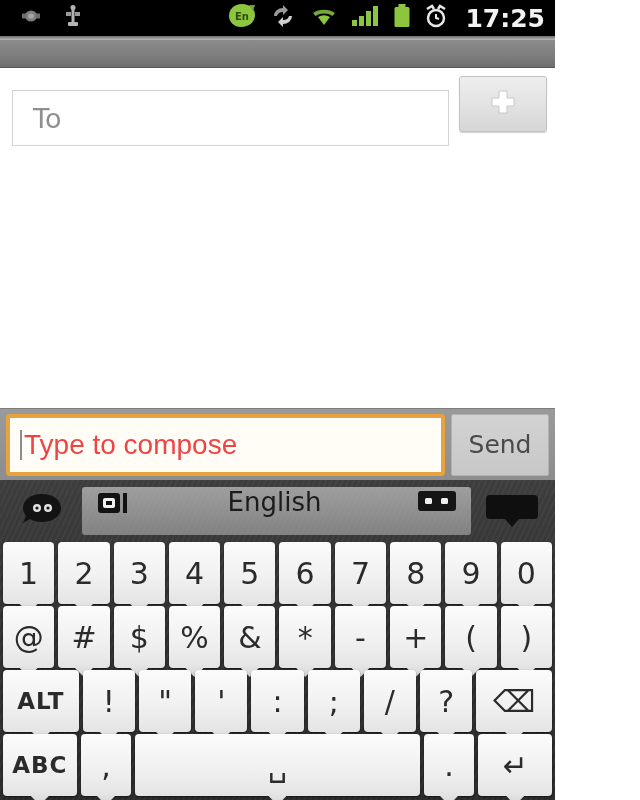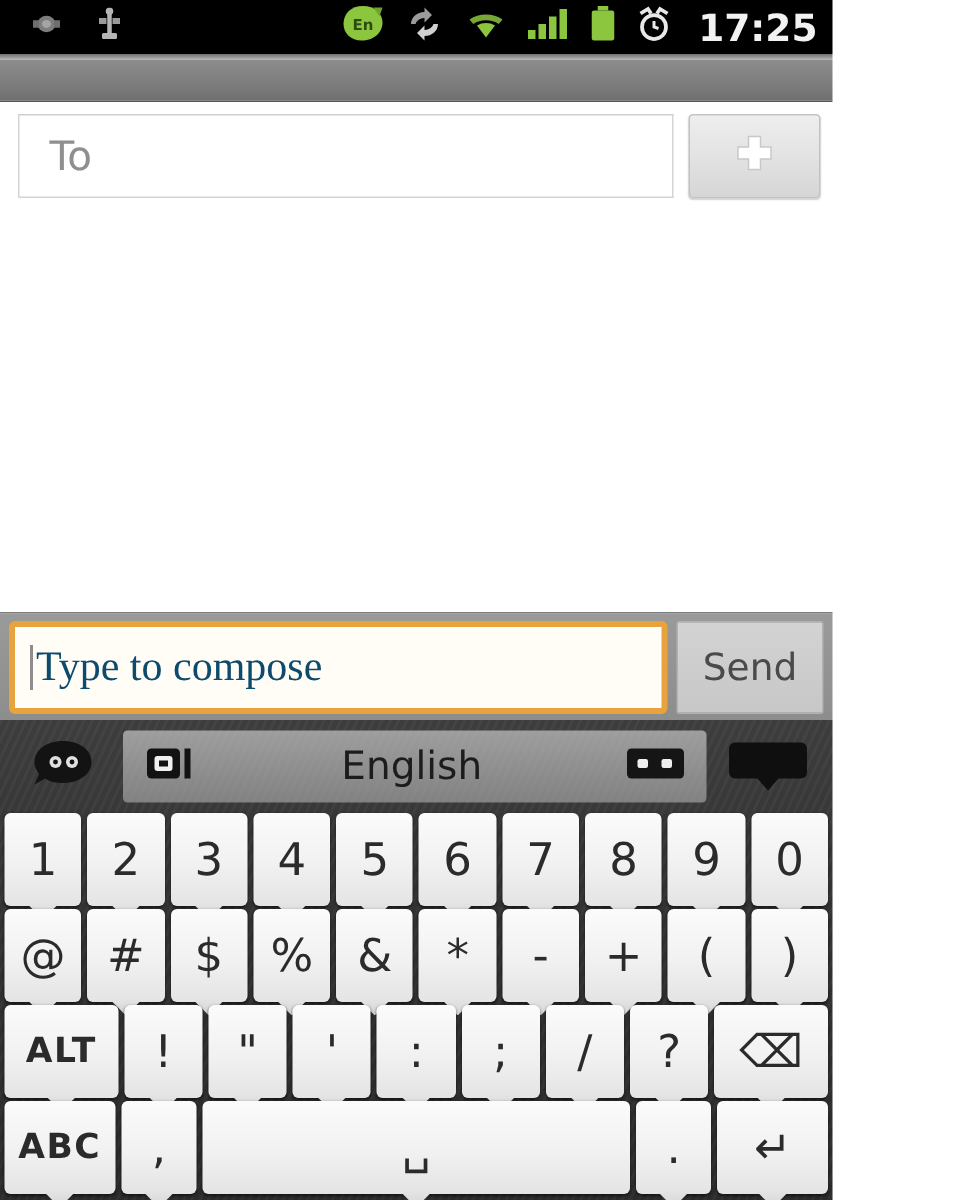--- a/index.html
+++ b/index.html
@@ -55,20 +55,21 @@
     display: flex; align-items: stretch; gap: 10px;
   }
   #to-field {
     flex: 1 1 auto;
     height: 56px;
     background: #ffffff;
     border: 1px solid #d4d4d4;
     border-top-color: #cfcfcf;
     display: flex; align-items: center;
     padding-left: 20px;
+    margin-top: 14px;
   }
   #to-placeholder {
     color: #8f8f8f;
     font-size: 27px;
     font-family: "DejaVu Sans", sans-serif;
   }
   #add-contact-button {
     width: 88px; height: 56px;
     background: linear-gradient(to bottom, #eeeeee 0%, #e3e3e3 50%, #d6d6d6 100%);
     border: 1px solid #c2c2c2;
@@ -103,23 +104,23 @@
     padding-left: 10px;
     box-shadow: inset 0 0 0 1px #ffffff;
   }
   #compose-caret {
     width: 2px; height: 30px;
     background: #8d8d8d;
     margin-right: 2px;
     flex: none;
   }
   #compose-placeholder {
-    color: #0c4a6e;
+    color: #ef4444;
     font-size: 28px;
-    font-family: Liberation Serif, serif;
+    font-family: Liberation Sans, sans-serif;
     text-align: center;
   }
   #send-button {
     width: 98px; height: 62px;
     background: linear-gradient(to bottom, #d3d3d3 0%, #c7c7c7 100%);
     border: 1px solid #b2b2b2;
     border-radius: 2px;
     display: flex; align-items: center; justify-content: center;
     flex: none;
   }
@@ -146,21 +147,21 @@
   #kb-emoji-key {
     width: 68px; height: 48px;
     display: flex; align-items: center; justify-content: center;
     flex: none;
   }
   #kb-lang-bar {
     flex: 1 1 auto;
     height: 48px;
     background: linear-gradient(to bottom, rgba(190,190,190,0.75), rgba(160,160,160,0.7));
     border-radius: 3px;
-    display: flex; align-items: center;
+    display: flex; 
     padding: 0 14px;
   }
   #kb-lang-label {
     flex: 1 1 auto;
     text-align: center;
     font-size: 26px;
     color: #1c1c1c;
     font-family: "DejaVu Sans", sans-serif;
   }
   #kb-right-key {

